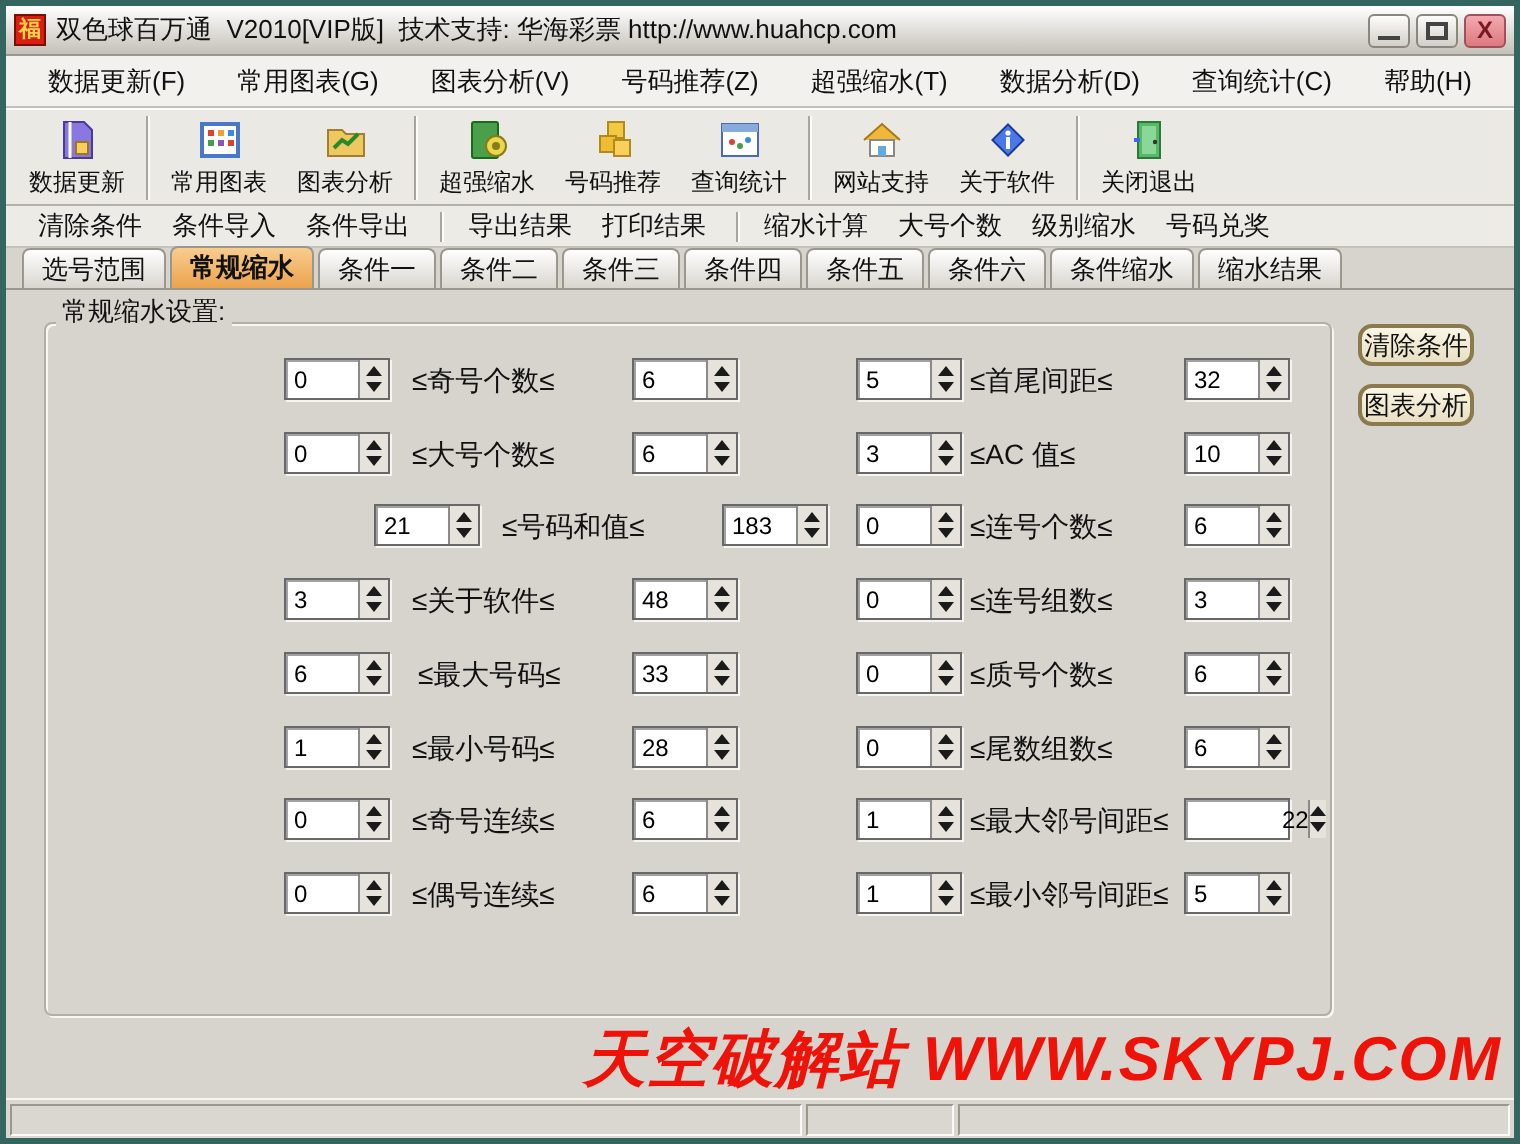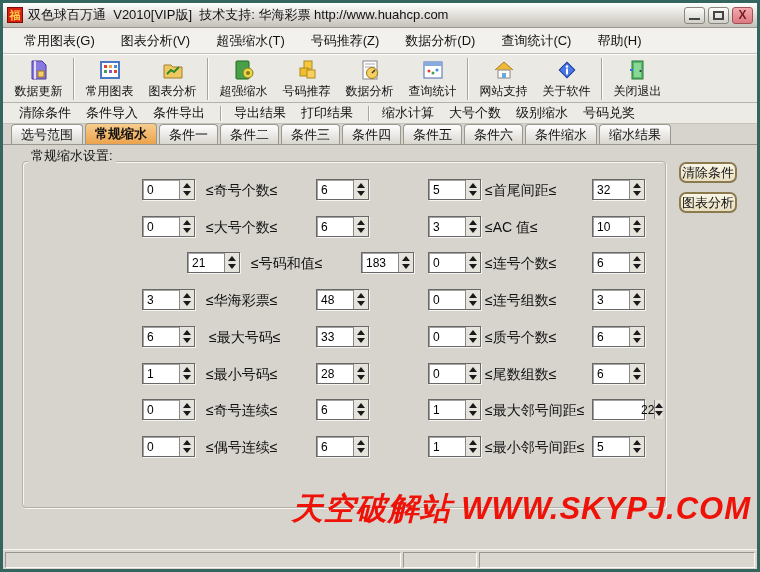--- a/index.html
+++ b/index.html
@@ -93,21 +93,21 @@
   .arr-up { width:0; height:0; border-left:4px solid transparent; border-right:4px solid transparent; border-bottom:5px solid #1a1a1a; }
   .arr-dn { width:0; height:0; border-left:4px solid transparent; border-right:4px solid transparent; border-top:5px solid #1a1a1a; }
   .cond-label { position:absolute; top:3px; font-size:14px; color:#111; white-space:nowrap; }
   .side-btn {
     position:absolute; left:676px; width:58px; height:21px;
     border:2px solid #8a7a4e; border-radius:7px;
     background:linear-gradient(#faf6e6,#e9dfc2); font-size:13px; color:#111;
     text-align:center; line-height:17px;
   }
   .watermark {
-    position:absolute; right:6px; top:343px; font-size:31px; font-weight:bold; font-style:italic;
+    position:absolute; right:6px; top:364px; font-size:31px; font-weight:bold; font-style:italic;
     color:#ee1208; white-space:nowrap; letter-spacing:1px;
   }
   
   .statusbar {
     height:20px; flex:0 0 20px; background:#dad7d1; border-top:1px solid #f6f5f2;
     display:flex; gap:2px; padding:2px 2px 1px;
   }
   .status-panel {
     border:1px solid; border-color:#9a978f #fbfaf8 #fbfaf8 #9a978f; height:100%;
   }
@@ -128,24 +128,25 @@
       <div class="winbtn">
           <span class="glyph-max"></span>
         </div>
       <div class="winbtn close">
           <span class="glyph-x">X</span>
         </div>
     </div>
   </div>
 
   <div class="menubar">
+    <span class="menu-item">数据更新(F)</span>
     <span class="menu-item">常用图表(G)</span>
     <span class="menu-item">图表分析(V)</span>
+    <span class="menu-item">号码推荐(Z)</span>
     <span class="menu-item">超强缩水(T)</span>
-    <span class="menu-item">号码推荐(Z)</span>
     <span class="menu-item">数据分析(D)</span>
     <span class="menu-item">查询统计(C)</span>
     <span class="menu-item">帮助(H)</span>
   </div>
 
   <div class="toolbar">
     <div class="tool-btn">
       <svg viewBox="0 0 24 24">
           <path d="M5 3h10l4 4v14H5z" fill="#8878e0" stroke="#4a3a9a"></path>
           <path d="M8 3v18" stroke="#fff" stroke-width="1.5"></path>
@@ -182,29 +183,20 @@
         </svg>
       <span>超强缩水</span>
     </div>
     <div class="tool-btn">
       <svg viewBox="0 0 24 24">
           <rect x="9" y="3" width="8" height="8" fill="#f5c842" stroke="#b08a1a"></rect>
           <rect x="5" y="10" width="8" height="8" fill="#f0bc30" stroke="#b08a1a"></rect>
           <rect x="12" y="12" width="8" height="8" fill="#fad05a" stroke="#b08a1a"></rect>
         </svg>
       <span>号码推荐</span>
-    </div>
-    <div class="tool-btn">
-      <svg viewBox="0 0 24 24">
-          <rect x="5" y="3" width="14" height="18" fill="#fff" stroke="#888"></rect>
-          <path d="M7 6h10M7 9h10" stroke="#aaa"></path>
-          <circle cx="14" cy="15" r="5.5" fill="#f5d060" stroke="#a07818"></circle>
-          <path d="M14 15l3-3" stroke="#333" stroke-width="1.5"></path>
-        </svg>
-      <span>数据分析</span>
     </div>
     <div class="tool-btn">
       <svg viewBox="0 0 24 24">
           <rect x="3" y="4" width="18" height="16" fill="#fff" stroke="#4a6ab8"></rect>
           <rect x="3" y="4" width="18" height="4" fill="#88aadd"></rect>
           <circle cx="8" cy="13" r="1.5" fill="#e04030"></circle>
           <circle cx="12" cy="15" r="1.5" fill="#40a050"></circle>
           <circle cx="16" cy="12" r="1.5" fill="#3a8ae0"></circle>
         </svg>
       <span>查询统计</span>
@@ -322,21 +314,21 @@
           </div>
         </div>
         <div class="cond-row" style="top: 144px;">
           <div class="spin" style="left: 139px;">
             <span class="spin-val">3</span>
             <span class="spin-btn">
               <i class="arr-up"></i>
               <i class="arr-dn"></i>
             </span>
           </div>
-          <span class="cond-label" style="left: 203px;">≤华海彩票≤</span>
+          <span class="cond-label" style="left: 203px;">≤关于软件≤</span>
           <div class="spin" style="left: 313px;">
             <span class="spin-val">48</span>
             <span class="spin-btn">
               <i class="arr-up"></i>
               <i class="arr-dn"></i>
             </span>
           </div>
         </div>
         <div class="cond-row" style="top: 181px;">
           <div class="spin" style="left: 139px;">

